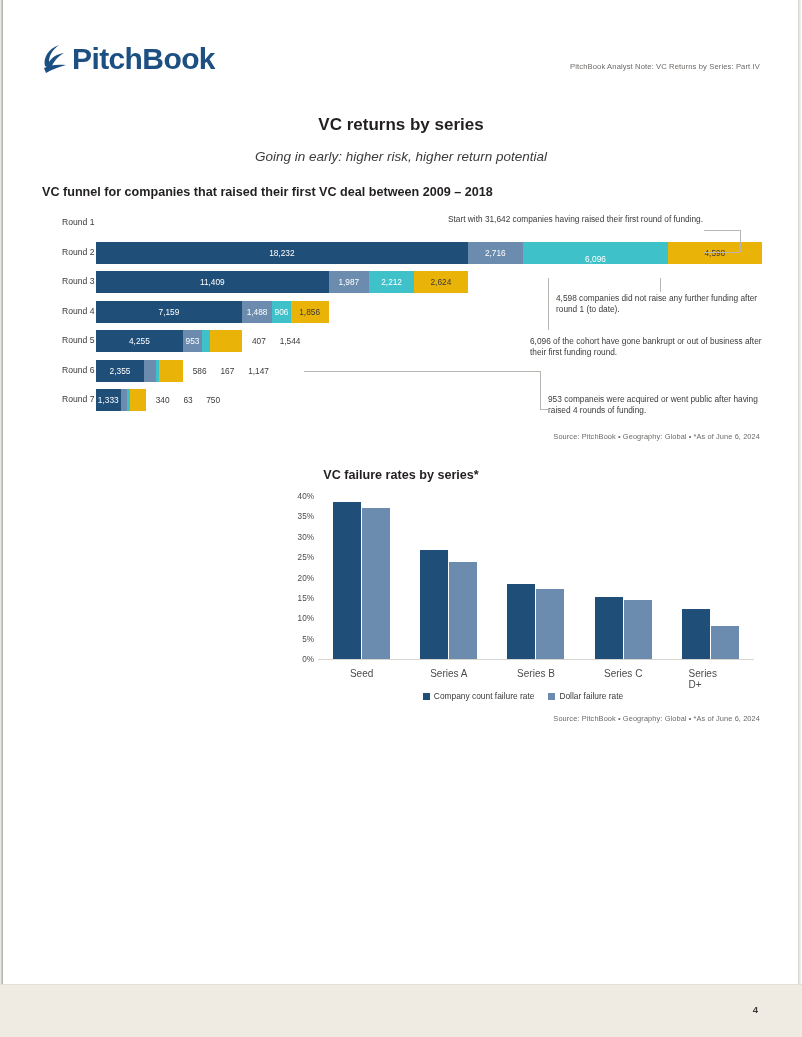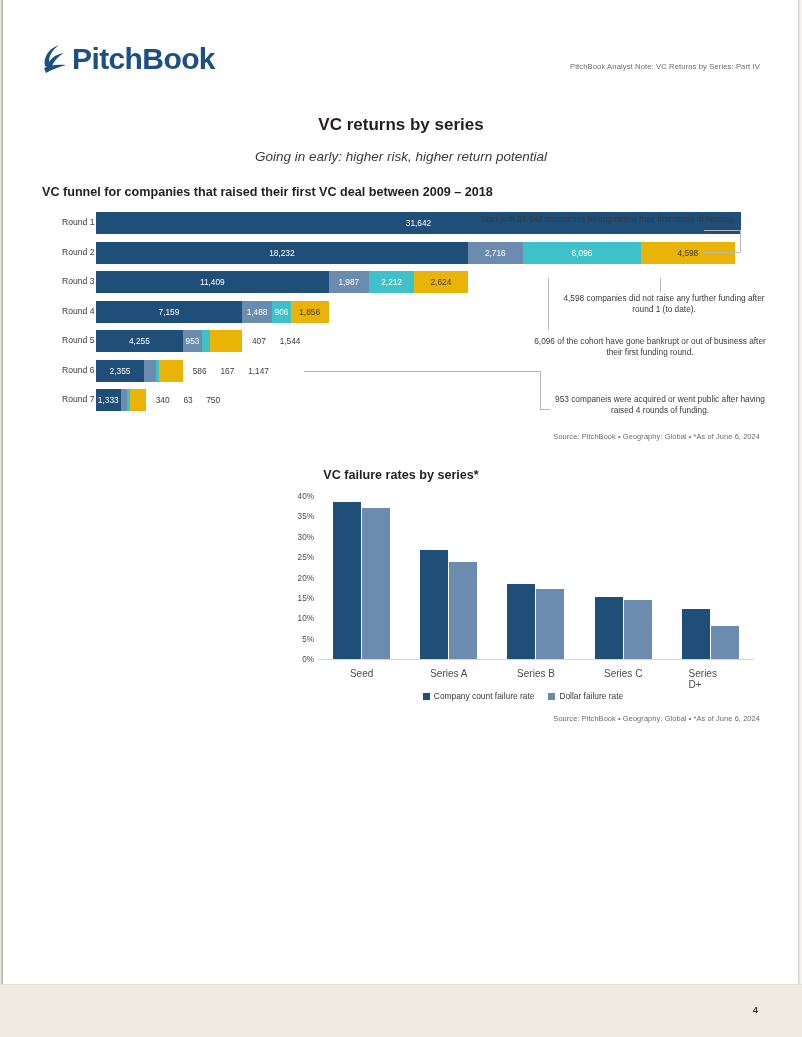--- a/index.html
+++ b/index.html
@@ -138,21 +138,21 @@
     color: #3b3a39;
     white-space: nowrap;
   }
 
   
   .callout {
     position: absolute;
     font-size: 8.3px;
     line-height: 10.6px;
     color: #3b3a39;
-    text-align: center;
+    text-align: left;
   }
   .leader {
     position: absolute;
     border-color: #b9b6b2;
     border-style: solid;
     border-width: 0;
   }
 
   
   .source {
@@ -269,36 +269,31 @@
   <div class="header-note">PitchBook Analyst Note: VC Returns by Series: Part IV</div>
 
   <div class="doc-title">VC returns by series</div>
   <div class="doc-subtitle">Going in early: higher risk, higher return potential</div>
 
   <div class="funnel-title">VC funnel for companies that raised their first VC deal between 2009 – 2018</div>
 
   <div class="funnel" id="funnel">
       <div class="f-row" style="top: 0px;">
         <div class="f-label">Round 1</div>
-        <div class="f-bars">
-          <div class="seg s-dark" style="width: 645px;">
-            <span>31,642</span>
-          </div>
-        </div>
       </div>
       <div class="f-row" style="top: 29.5px;">
         <div class="f-label">Round 2</div>
         <div class="f-bars">
           <div class="seg s-dark" style="width: 371.647px;">
             <span>18,232</span>
           </div>
           <div class="seg s-gray" style="width: 55.3638px;">
             <span>2,716</span>
           </div>
-          <div class="seg s-teal" style="width: 118px;">
+          <div class="seg s-teal" style="width: 145px; align-items: flex-end;">
             <span>6,096</span>
           </div>
           <div class="seg s-yellow" style="width: 93.727px;">
             <span>4,598</span>
           </div>
         </div>
       </div>
       <div class="f-row" style="top: 59px;">
         <div class="f-label">Round 3</div>
         <div class="f-bars">

